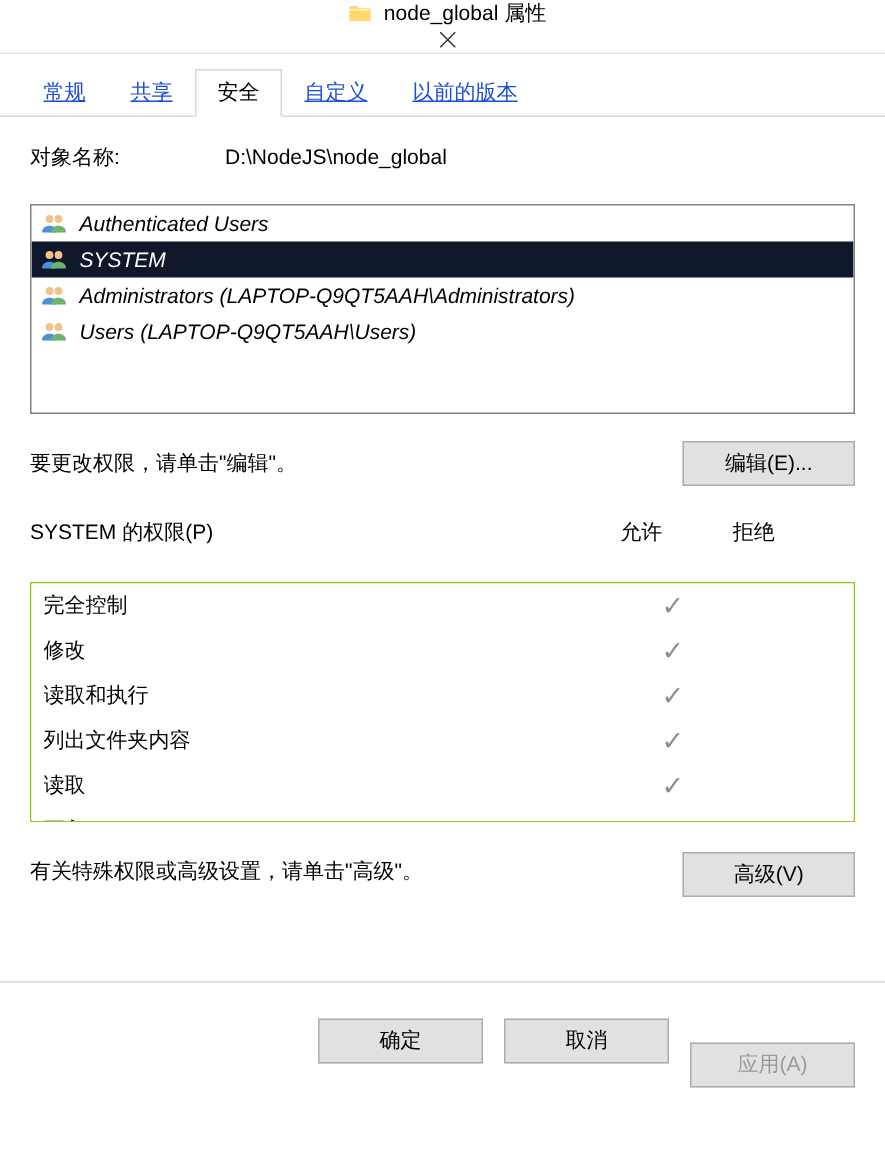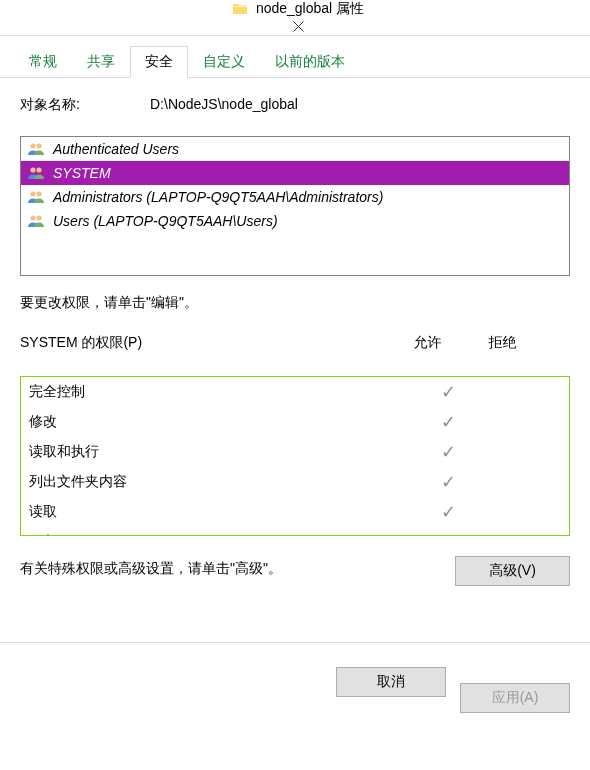--- a/index.html
+++ b/index.html
@@ -12,32 +12,32 @@
   .titlebar .title { flex: 1; display: flex; align-items: center; gap: 8px; }
   .folder-icon svg { display:block; }
   .close-btn { width: 44px; height: 30px; display:flex; align-items:center; justify-content:center;
                color:#333; }
 
   
   .tabs { display: flex; align-items: flex-end; height: 36px; padding: 6px 0 0 14px;
           border-bottom: 1px solid #d9d9d9; margin-top:6px; }
   .tab { padding: 6px 14px; cursor:default; position:relative; top:1px; border:1px solid transparent; }
   .tab.active { background:#fff; border:1px solid #d9d9d9; border-bottom:1px solid #fff; }
-  .tab:not(.active) { color:#15803d; }
+  .tab:not(.active) { color:#1d4ed8;text-decoration:underline; }
 
   .content { padding: 18px 20px 10px 20px; }
 
   .row-label { display:flex; margin-bottom:22px; }
   .row-label .lab { width: 130px; }
 
   .grouplabel { margin-bottom: 6px; }
 
   .listbox { border:1px solid #828282; height:140px; overflow:auto; background:#fff; }
   .listitem { display:flex; align-items:center; gap:8px; padding:4px 6px;font-style:italic; }
-  .listitem.selected { background:#a21caf; color:#fff; }
+  .listitem.selected { background:#0f172a; color:#fff; }
   .user-icon svg { display:block; }
 
   .edit-row { display:flex; align-items:center; margin:18px 0 22px 0; }
   .edit-row .txt { flex:1; }
   .btn { min-width:115px; height:30px; background:#e1e1e1; border:1px solid #adadad;
          display:inline-flex; align-items:center; justify-content:center; padding:0 14px;
          font-size:14px; cursor:default; }
 
   .perm-header { display:flex; padding-right: 30px; margin-bottom:24px;align-items:center; }
   .perm-header .name { flex:1; }
@@ -141,20 +141,21 @@
             <circle cx="12" cy="4" r="2.6" fill="#f3c28a"></circle>
             <path d="M7 13c0-3 2.2-4.5 5-4.5S17 10 17 13z" fill="#6db36d"></path>
           </svg>
         </span>
         <span>Users (LAPTOP-Q9QT5AAH\Users)</span>
       </div>
     </div>
 
   <div class="edit-row">
     <span class="txt">要更改权限，请单击"编辑"。</span>
+    <div class="btn">编辑(E)...</div>
   </div>
 
   <div class="perm-header">
     <span class="name">SYSTEM 的权限(P)</span>
     <span class="col">允许</span>
     <span class="col">拒绝</span>
   </div>
 
   <div class="permbox" id="perm-listbox">
       <div class="perm-row">
@@ -191,15 +192,16 @@
 
   <div class="adv-row">
     <span class="txt">有关特殊权限或高级设置，请单击"高级"。</span>
     <div class="btn">高级(V)</div>
   </div>
 
   <div class="divider"></div>
 </div>
 
 <div class="footer">
+  <div class="btn">确定</div>
   <div class="btn">取消</div>
   <div class="btn disabled">应用(A)</div>
 </div>
 
 </body></html>

